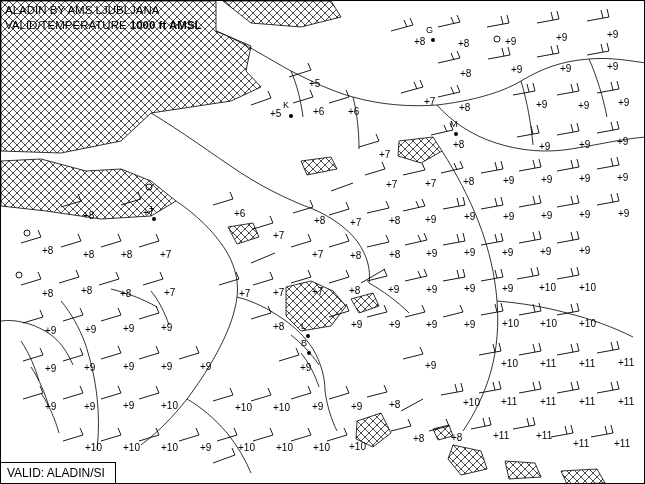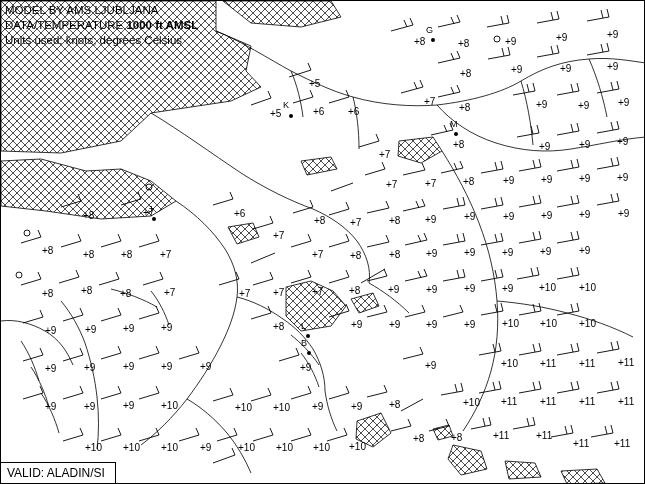--- a/index.html
+++ b/index.html
@@ -195,23 +195,22 @@
       <path d="M400,410 l22,-12"></path>
       <path d="M212,462 l22,-8 M234,454 l-3,-7"></path>
       <circle cx="496" cy="38" r="3"></circle>
       <circle cx="148" cy="186" r="3"></circle>
       <circle cx="26" cy="232" r="3"></circle>
       <circle cx="18" cy="274" r="3"></circle>
     </g>
   </svg>
 
   <div class="hdr">
-    <div>MODEL BY AMS LJUBLJANA</div>
-    <div><span>DATA/TEMPERATURE </span><b>1000 ft AMSL</b></div>
-    <div>Units used: knots; degrees Celsius</div>
+    <div>ALADIN BY AMS LJUBLJANA</div>
+    <div><span>VALID/TEMPERATURE </span><b>1000 ft AMSL</b></div>
   </div>
 
   <div class="footer">VALID: ALADIN/SI</div>
 
   <span class="city" style="left:425px;top:24px;">G</span>
   <span class="dot" style="left:430px;top:37px;"></span>
   <span class="city" style="left:449px;top:118px;">M</span>
   <span class="dot" style="left:453px;top:131px;"></span>
   <span class="city" style="left:147px;top:203px;">J</span>
   <span class="dot" style="left:151px;top:216px;"></span>

